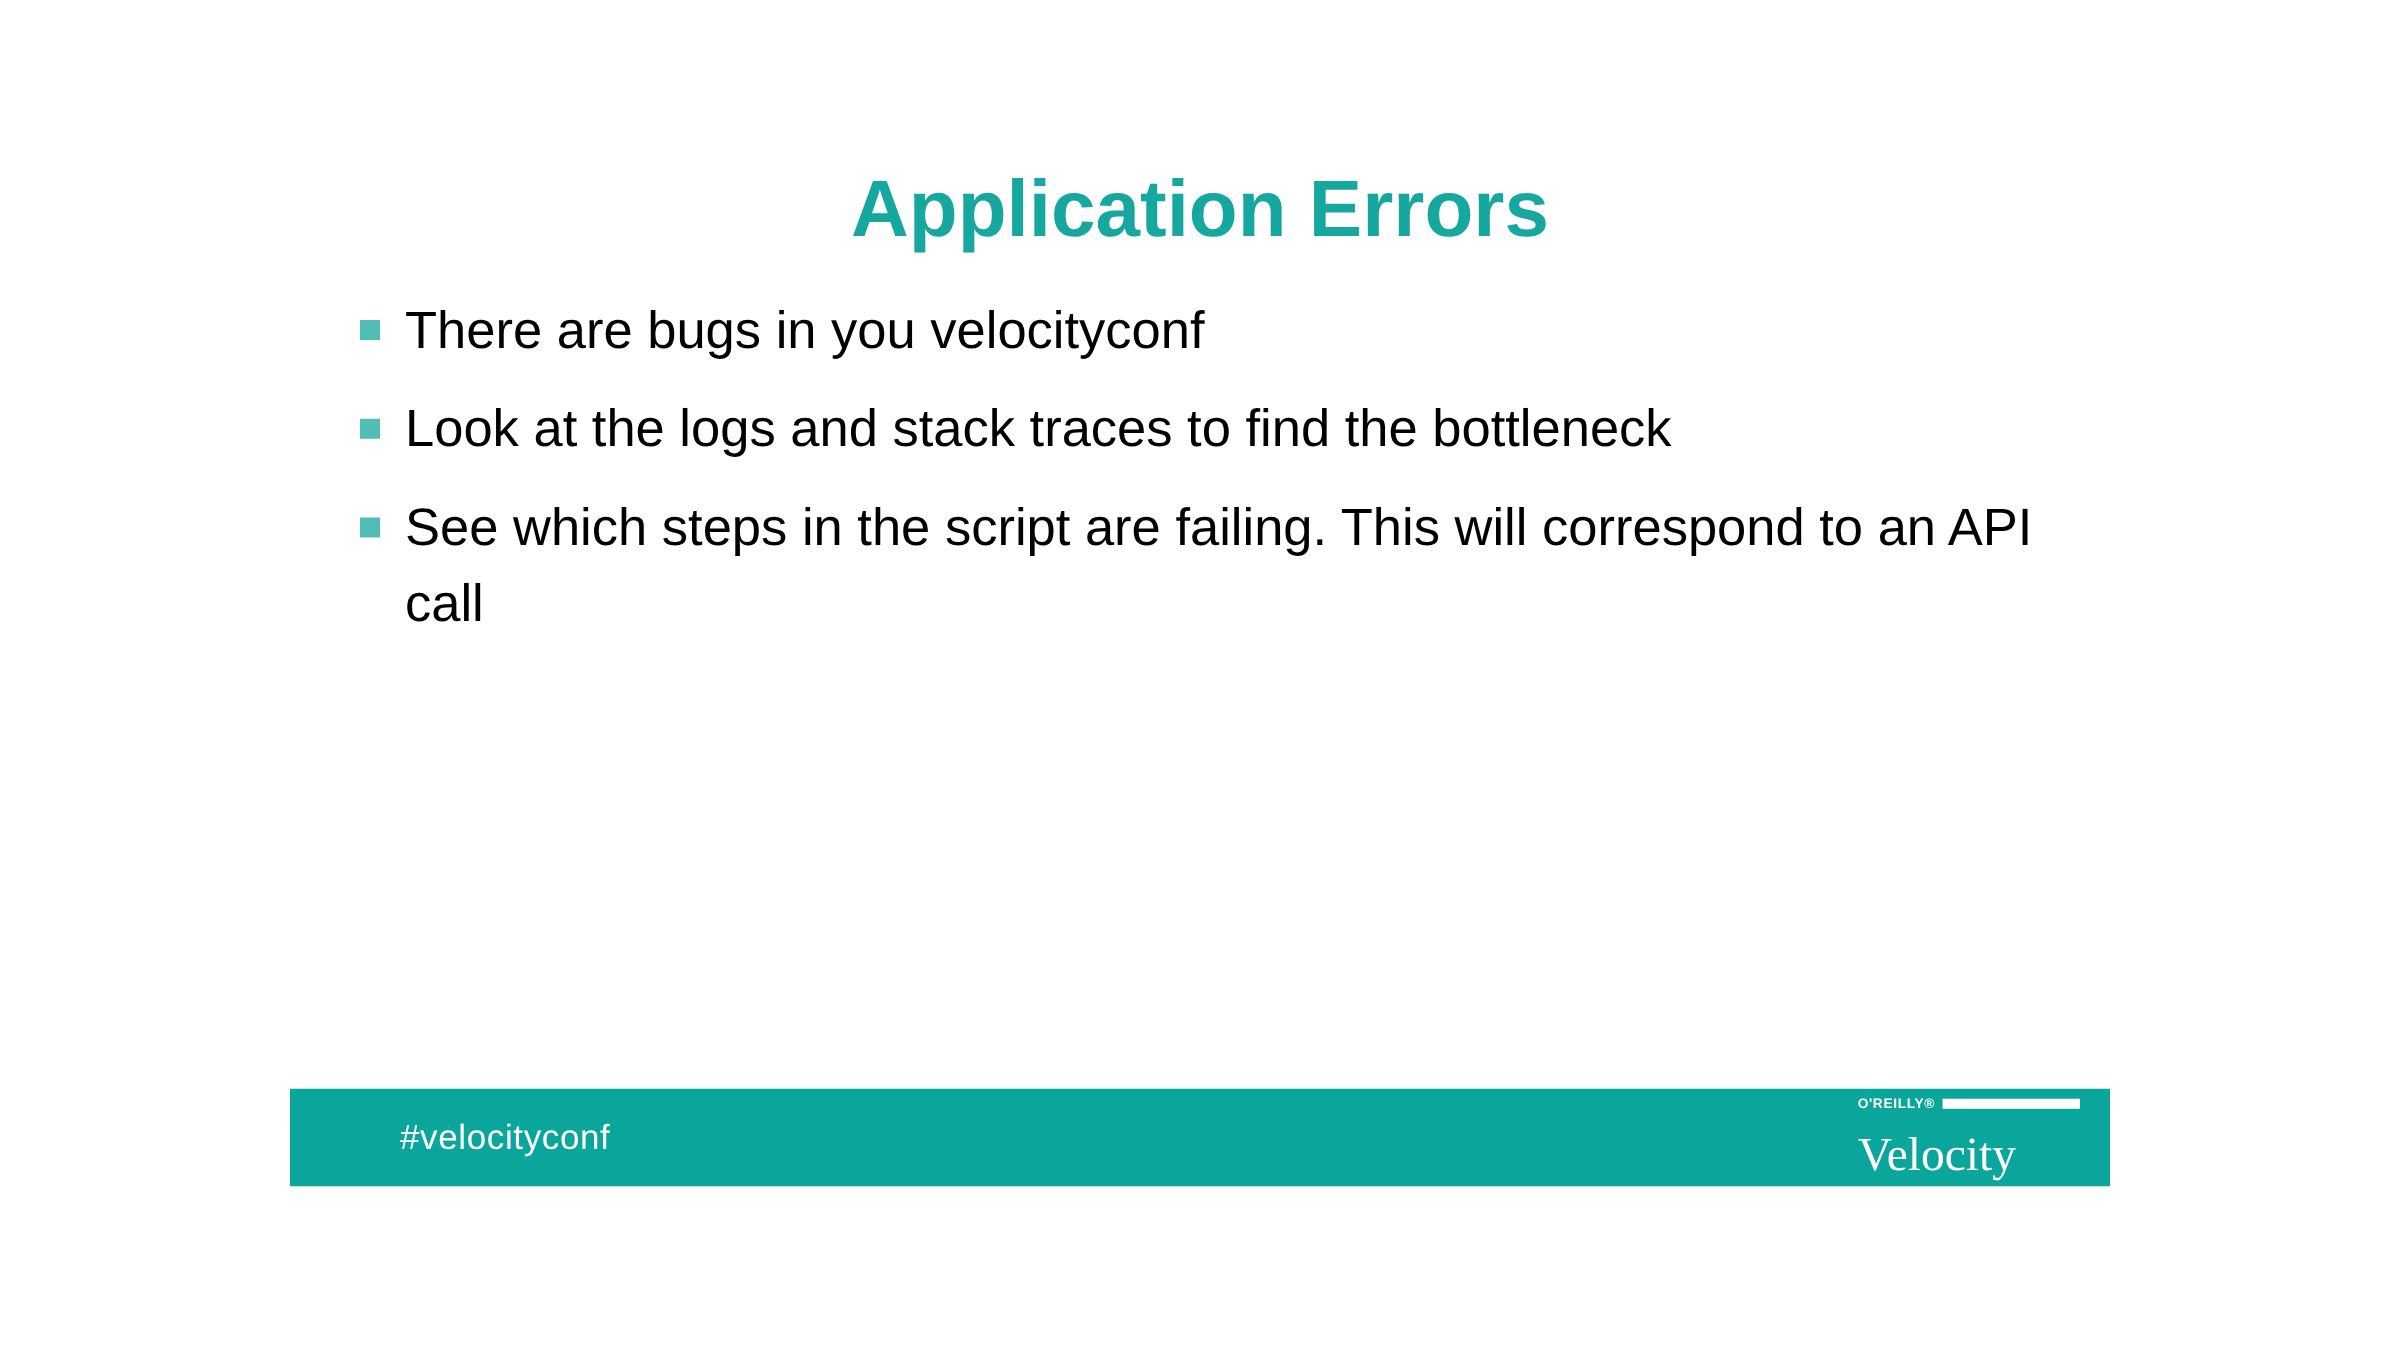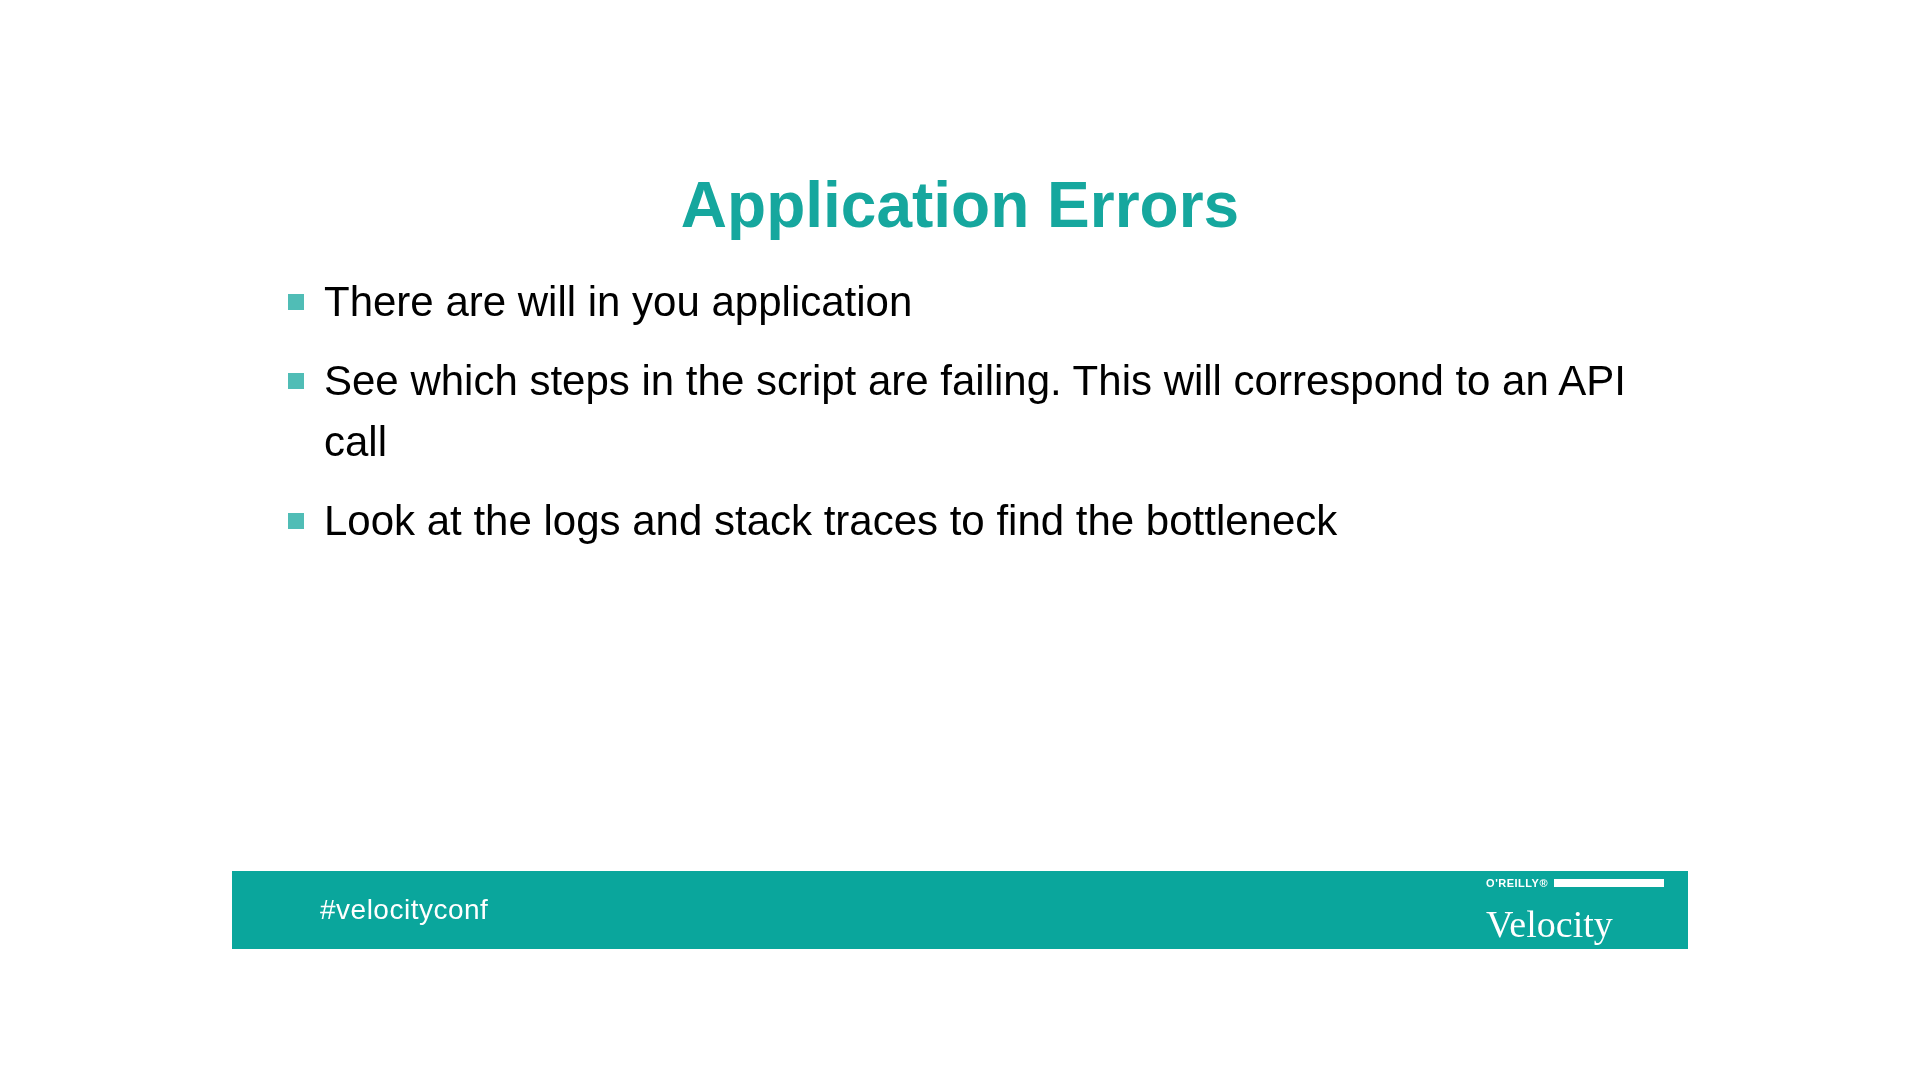--- a/index.html
+++ b/index.html
@@ -22,21 +22,20 @@
       position: absolute;
       left: 232px;
       top: 130px;
       background: #ffffff;
     }
     .title {
       text-align: center;
       font-size: 64px;
       font-weight: bold;
       color: #16a79e;
-      margin-top: 38px;
       margin-bottom: 30px;
     }
     .bullet-list {
       list-style: none;
       padding-left: 56px;
       padding-right: 50px;
     }
     .bullet-item {
       position: relative;
       padding-left: 36px;
@@ -110,23 +109,23 @@
         transform: scale(1);
       }
     }
   </style>
 </head>
 <body>
 
 <div class="slide">
   <h1 class="title">Application Errors</h1>
   <ul class="bullet-list">
-    <li class="bullet-item">There are will in you application</li>
+    <li class="bullet-item">There are bugs in you velocityconf</li>
+    <li class="bullet-item">Look at the logs and stack traces to find the bottleneck</li>
     <li class="bullet-item">See which steps in the script are failing. This will correspond to an API call</li>
-    <li class="bullet-item">Look at the logs and stack traces to find the bottleneck</li>
   </ul>
   <div class="footer">
     <div class="hashtag">#velocityconf</div>
     <div class="logo-box">
       <div class="logo-oreilly-row">
         <span class="logo-oreilly">O'REILLY®</span>
         <span class="logo-bar"></span>
       </div>
       <div class="logo-velocity">Velocity</div>
     </div>

